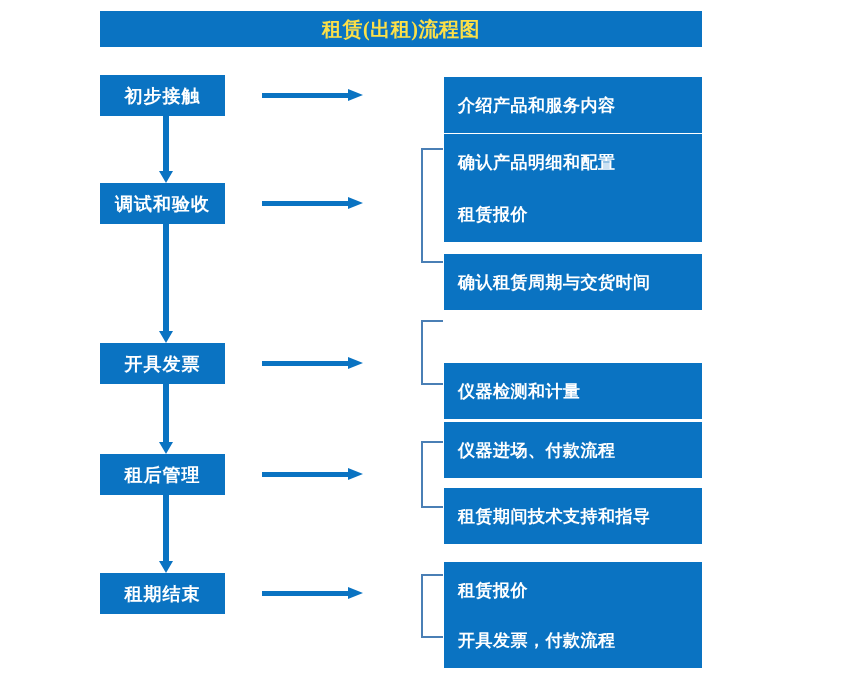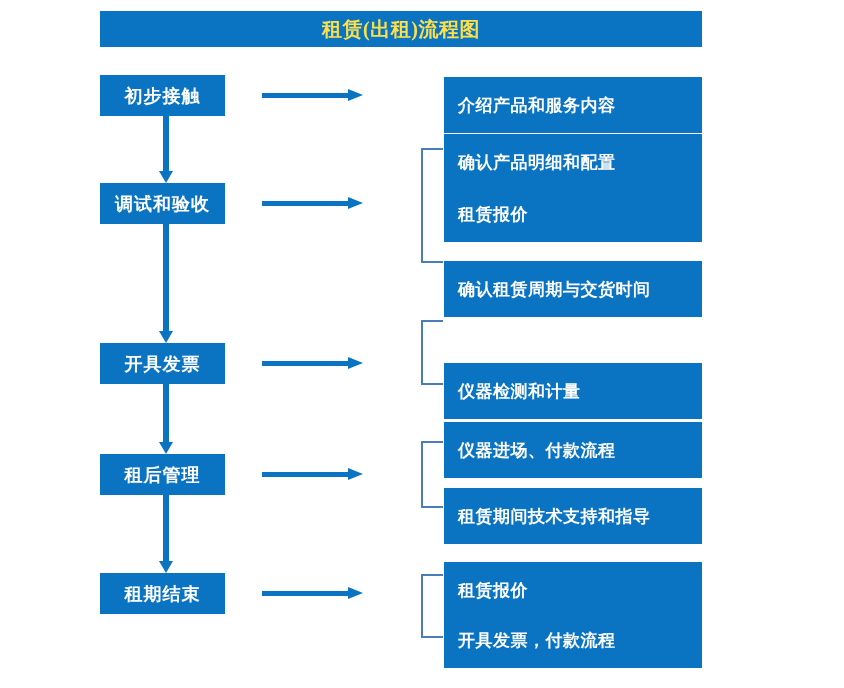--- a/index.html
+++ b/index.html
@@ -215,21 +215,21 @@
   <div class="bracket" style="top:574px;height:64px">
     <div class="spine"></div>
     <div class="stub top"></div>
     <div class="stub bottom"></div>
   </div>
 
   <div class="detail-box" style="top:77px">介绍产品和服务内容</div>
 
   <div class="detail-box" style="top:134px">确认产品明细和配置</div>
   <div class="detail-box" style="top:186px">租赁报价</div>
-  <div class="detail-box" style="top:261px">确认租赁周期与交货时间</div>
+  <div class="detail-box" style="top:254px">确认租赁周期与交货时间</div>
 
   <div class="detail-box" style="top:363px">仪器检测和计量</div>
 
   <div class="detail-box" style="top:422px">仪器进场、付款流程</div>
   <div class="detail-box" style="top:488px">租赁期间技术支持和指导</div>
 
   <div class="detail-box" style="top:562px">租赁报价</div>
   <div class="detail-box" style="top:612px">开具发票，付款流程</div>
 
 </div>

